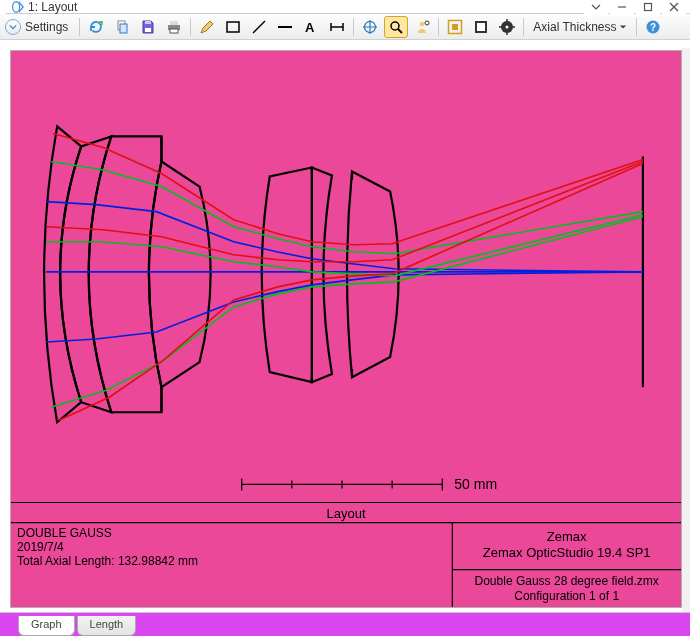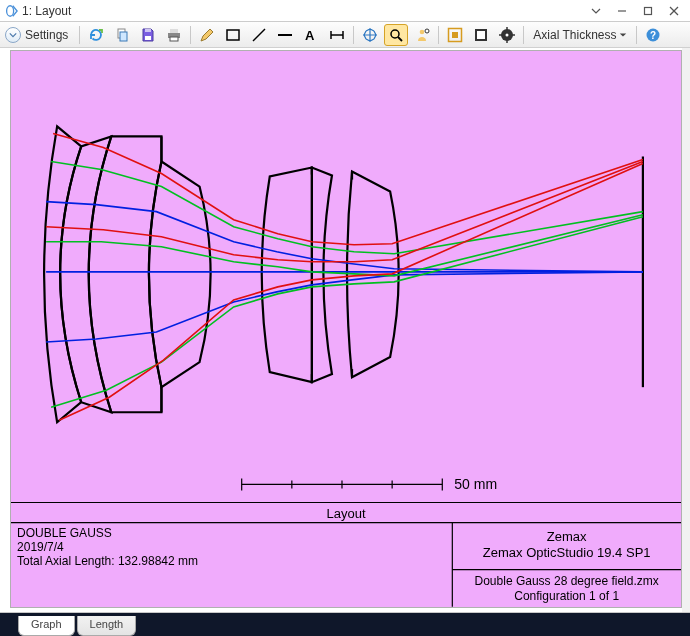--- a/index.html
+++ b/index.html
@@ -7,26 +7,27 @@
     margin: 0;
     font-family: "Segoe UI", Arial, sans-serif;
     font-size: 12px;
     background: #fff;
     width: 690px;
     height: 636px;
     overflow: hidden;
     color: #333;
   }
   .titlebar {
-    height: 22px;
+    height: 14px;
     display: flex;
     align-items: center;
     padding: 0 4px;
     border-bottom: 1px solid #ccc;
     background: #fff;
+    margin-left: 6px;
   }
   .titlebar .app-icon {
     width: 14px; height: 14px;
     display: inline-flex; align-items: center; justify-content: center;
     margin-right: 4px;
   }
   .titlebar .title { flex: 0 0 auto; }
   .titlebar .spacer { flex: 1 1 auto; }
   .win-btn {
     width: 24px; height: 18px;
@@ -86,21 +87,21 @@
     display: inline-flex; align-items: center;
     height: 22px; padding: 0 4px;
     border: 1px solid transparent; border-radius: 3px;
   }
   .line-thickness .lbl { margin-right: 2px; }
   .line-thickness svg.caret { width: 8px; height: 8px; }
 
   .canvas-wrap {
     position: absolute;
     left: 10px; right: 8px; top: 50px; bottom: 28px;
-    background: #f0abfc;
+    background: #ec4899;
     border: 1px solid #b0b0b0;
   }
   .canvas-wrap svg { display: block; width: 100%; height: 100%; }
 
   .annotation {
     position: absolute;
     left: 26px; top: 68px;
     font-size: 20px;
     color: #f05050;
   }
@@ -110,21 +111,21 @@
     pointer-events: none;
   }
 
   .bottom-tabs {
     position: absolute;
     left: 0; right: 0; bottom: 0;
     height: 24px;
     display: flex;
     align-items: flex-end;
     padding-left: 18px;
-    background: #0f172a;
+    background: #d946ef;
     border-top: 1px solid #c8c8c8;
   }
   .btab {
     height: 20px;
     padding: 2px 12px 0 12px;
     border: 1px solid #aaa;
     border-top: none;
     border-bottom-left-radius: 6px;
     border-bottom-right-radius: 6px;
     margin-right: 2px;

